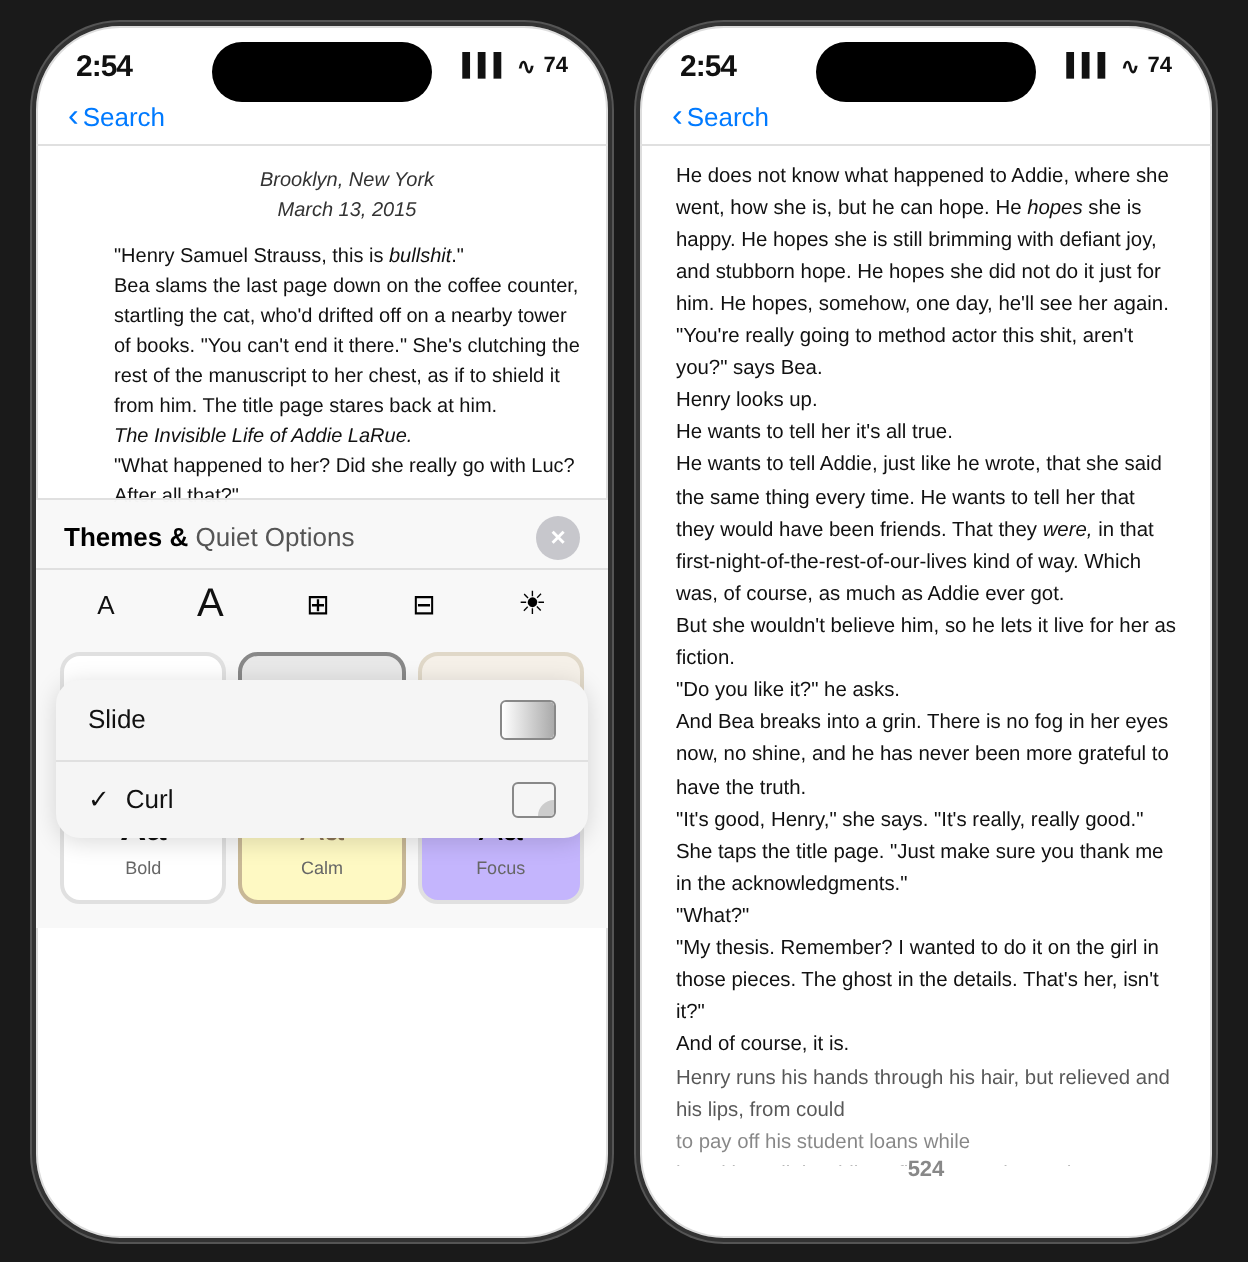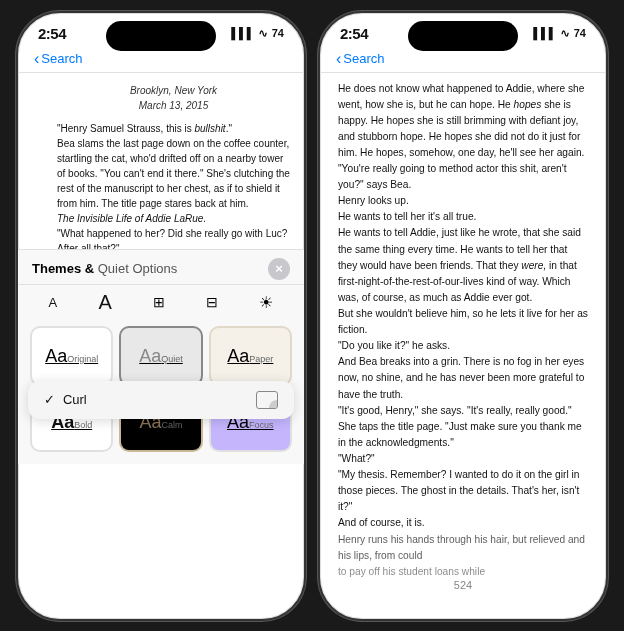--- a/index.html
+++ b/index.html
@@ -195,33 +195,31 @@
       display: grid;
       grid-template-columns: repeat(3, 1fr);
       gap: 6px;
       padding: 6px 12px 12px 12px;
     }
     .theme-card {
       background: #fff;
       border-radius: 10px;
       padding: 10px 8px 6px 8px;
       display: flex;
-      flex-direction: row;
-      align-items: center;
-      justify-content: center;
+      flex-direction: column;
+      align-items: center;
       border: 2px solid #e0e0e0;
       min-height: 60px;
-      text-decoration: underline;
     }
     .theme-card.selected {
       border-color: #888;
       background: #e8e8e8;
     }
     .theme-card.calm {
-      background: #000000;
+      background: #fef9c3;
       border-color: #c8b896;
     }
     .theme-card.bold {
       background: #fff;
     }
     .theme-card.focus {
       background: #c4b5fd;
     }
     .theme-card.paper {
       background: #f5f0e8;
@@ -254,20 +252,21 @@
       line-height: 1.6;
       color: #111;
       height: calc(100% - 120px);
       overflow: hidden;
     }
     .page-number {
       text-align: center;
       font-size: 10px;
       color: #888;
       padding: 4px 0 8px 0;
+      font-weight: bold;
     }
     .phone-left .status-bar { color: #111; }
     .phone-right .status-bar { color: #111; }
     .phone-left { background: #fff; }
     .phone-right { background: #fff; }
   </style>
 </head>
 <body>
 
 <div class="phones-container">
@@ -300,20 +299,26 @@
       <div style="font-size:10px; line-height:1.5;">
         <p>"Henry Samuel Strauss, this is <em>bullshit</em>."</p>
         <p>Bea slams the last page down on the coffee counter, startling the cat, who'd drifted off on a nearby tower of books. "You can't end it there." She's clutching the rest of the manuscript to her chest, as if to shield it from him. The title page stares back at him.</p>
         <p><em>The Invisible Life of Addie LaRue.</em></p>
         <p>"What happened to her? Did she really go with Luc? After all that?"</p>
 
       </div>
     </div>
 
     <div class="slide-menu" style="bottom:200px;">
+      <div class="slide-menu-item">
+        <span>Slide</span>
+        <div class="slide-icon">
+          <div class="slide-icon-inner"></div>
+        </div>
+      </div>
       <div class="slide-menu-item active">
         <div style="display:flex;align-items:center;gap:8px;">
           <span class="checkmark">✓</span>
           <span>Curl</span>
         </div>
         <div style="width:22px;height:18px;position:relative;border:1.5px solid #888;border-radius:3px;overflow:hidden;">
           <div style="position:absolute;bottom:0;right:0;width:8px;height:8px;background:#ccc;border-top-left-radius:8px;"></div>
         </div>
       </div>
     </div>

